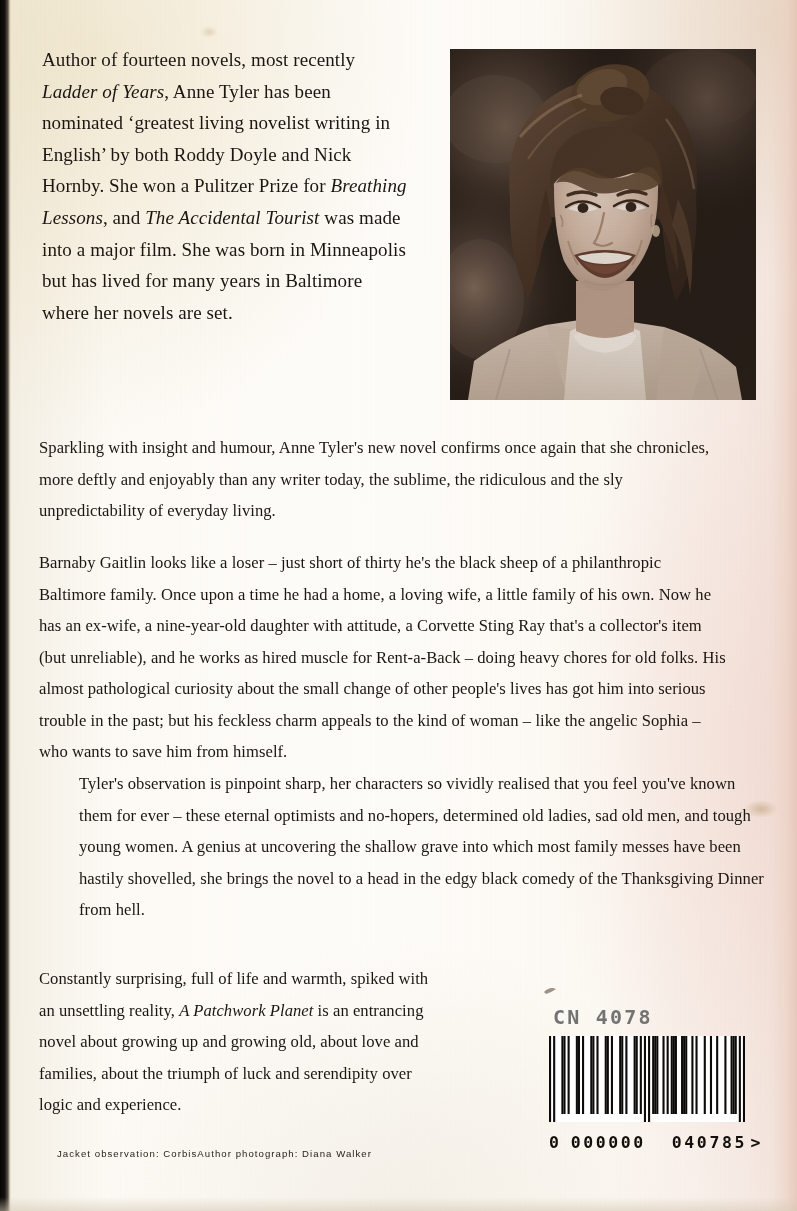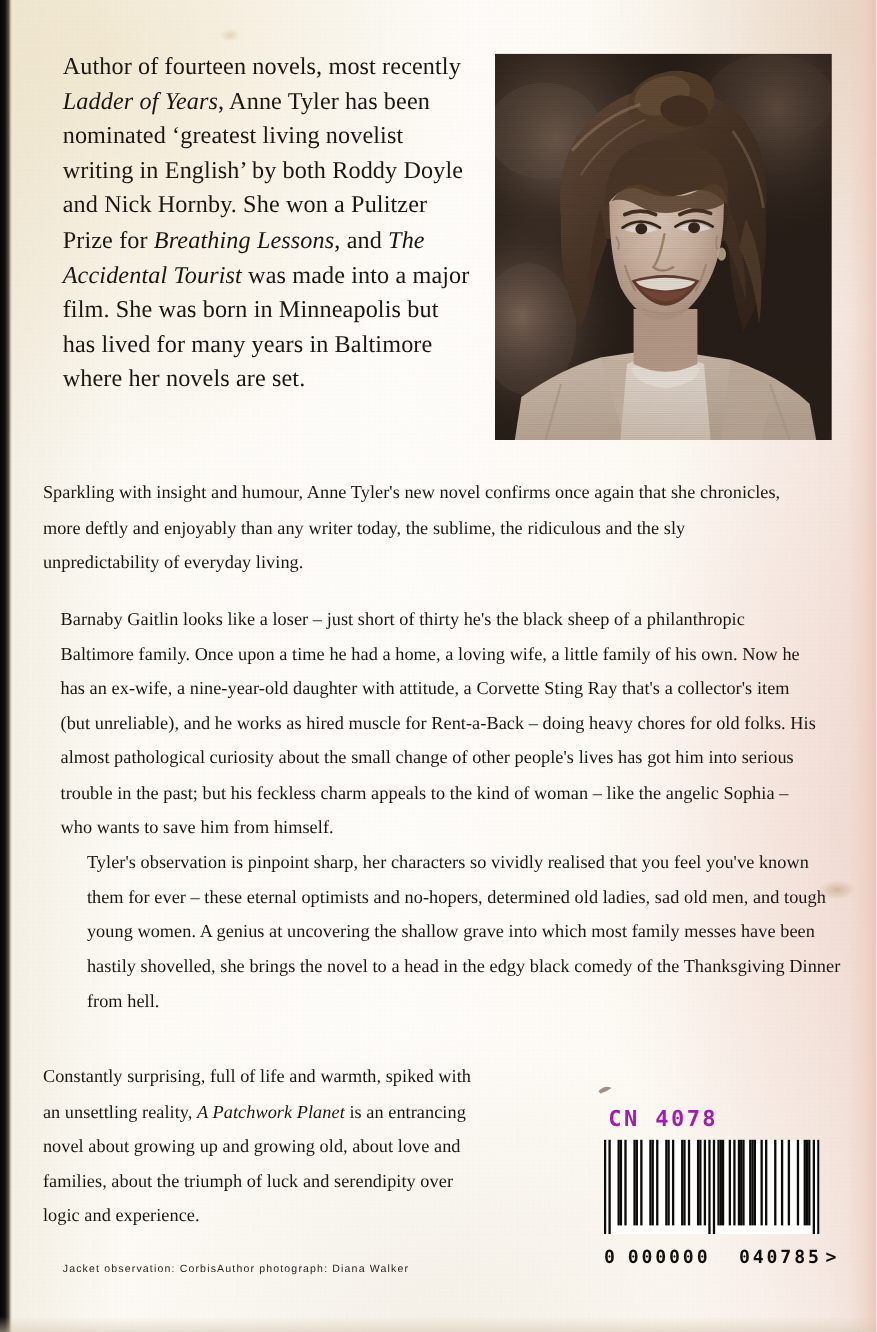--- a/index.html
+++ b/index.html
@@ -93,58 +93,58 @@
     position: absolute;
     inset: 0;
     background: linear-gradient(135deg, rgba(120,80,55,0.20), rgba(60,40,30,0.10));
     mix-blend-mode: multiply;
     pointer-events: none;
   }
 
   
   .bio {
     position: absolute;
-    left: 57px;
+    left: 42px;
     top: 44px;
     width: 370px;
-    font-size: 22px;
+    font-size: 19px;
     line-height: 31.6px;
     letter-spacing: 0.1px;
   }
   .bio i { font-style: italic; }
 
   .body-col {
     position: absolute;
     left: 39px;
     width: 688px;
     font-size: 16.6px;
     line-height: 31.5px;
     letter-spacing: 0.05px;
   }
   .para { margin: 0; }
   .para i { font-style: italic; text-align: center; }
 
   .p1 { top: 432px; }
-  .p2 { top: 547px; margin-left: 16px; }
+  .p2 { top: 547px; }
   .p3 { top: 768px; margin-left: 40px; }
   .p4 { top: 963px; width: 390px; }
 
   
   .barcode-block {
     position: absolute;
     left: 549px;
     top: 1005px;
     width: 204px;
   }
   .cn-number {
     font-family: "DejaVu Sans Mono", "Liberation Mono", monospace;
     font-size: 20px;
     font-weight: 700;
     letter-spacing: 2.2px;
-    color: #a21caf;
+    color: #737373;
     margin-left: 4px;
     margin-bottom: 7px;
   }
   .barcode-bars {
     display: block;
     width: 196px;
     height: 86px;
   }
   .barcode-digits {
     font-family: "DejaVu Sans Mono", "Liberation Mono", monospace;

